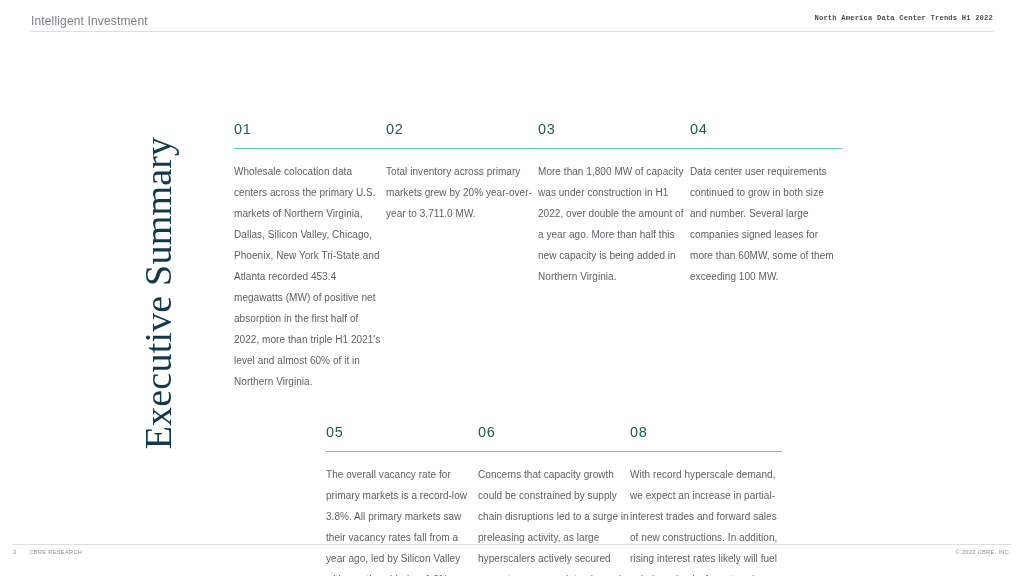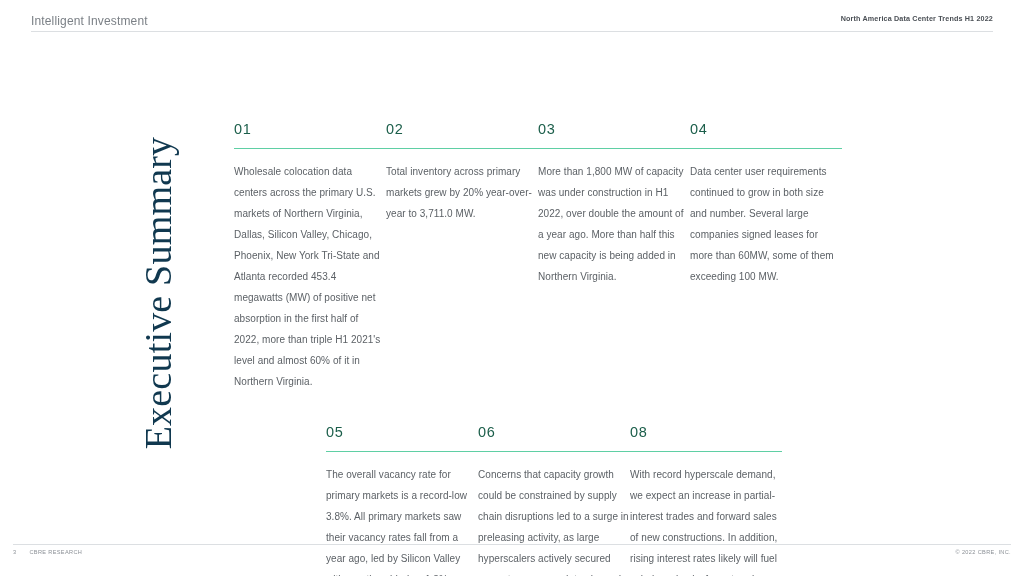--- a/index.html
+++ b/index.html
@@ -34,21 +34,21 @@
     font-size: 12px;
     letter-spacing: 0.15px;
     color: #7b8086;
     font-family: "Liberation Sans", sans-serif;
   }
   .header-right {
     font-size: 7.2px;
     letter-spacing: 0.15px;
     color: #4a4f55;
     font-weight: bold;
-    font-family: Liberation Sans, sans-serif;
+    font-family: Liberation Mono, monospace;
   }
   .header-rule {
     position: absolute;
     left: 31px;
     top: 31px;
     width: 962px;
     height: 1px;
     background: #dcdfe2;
   }
 

